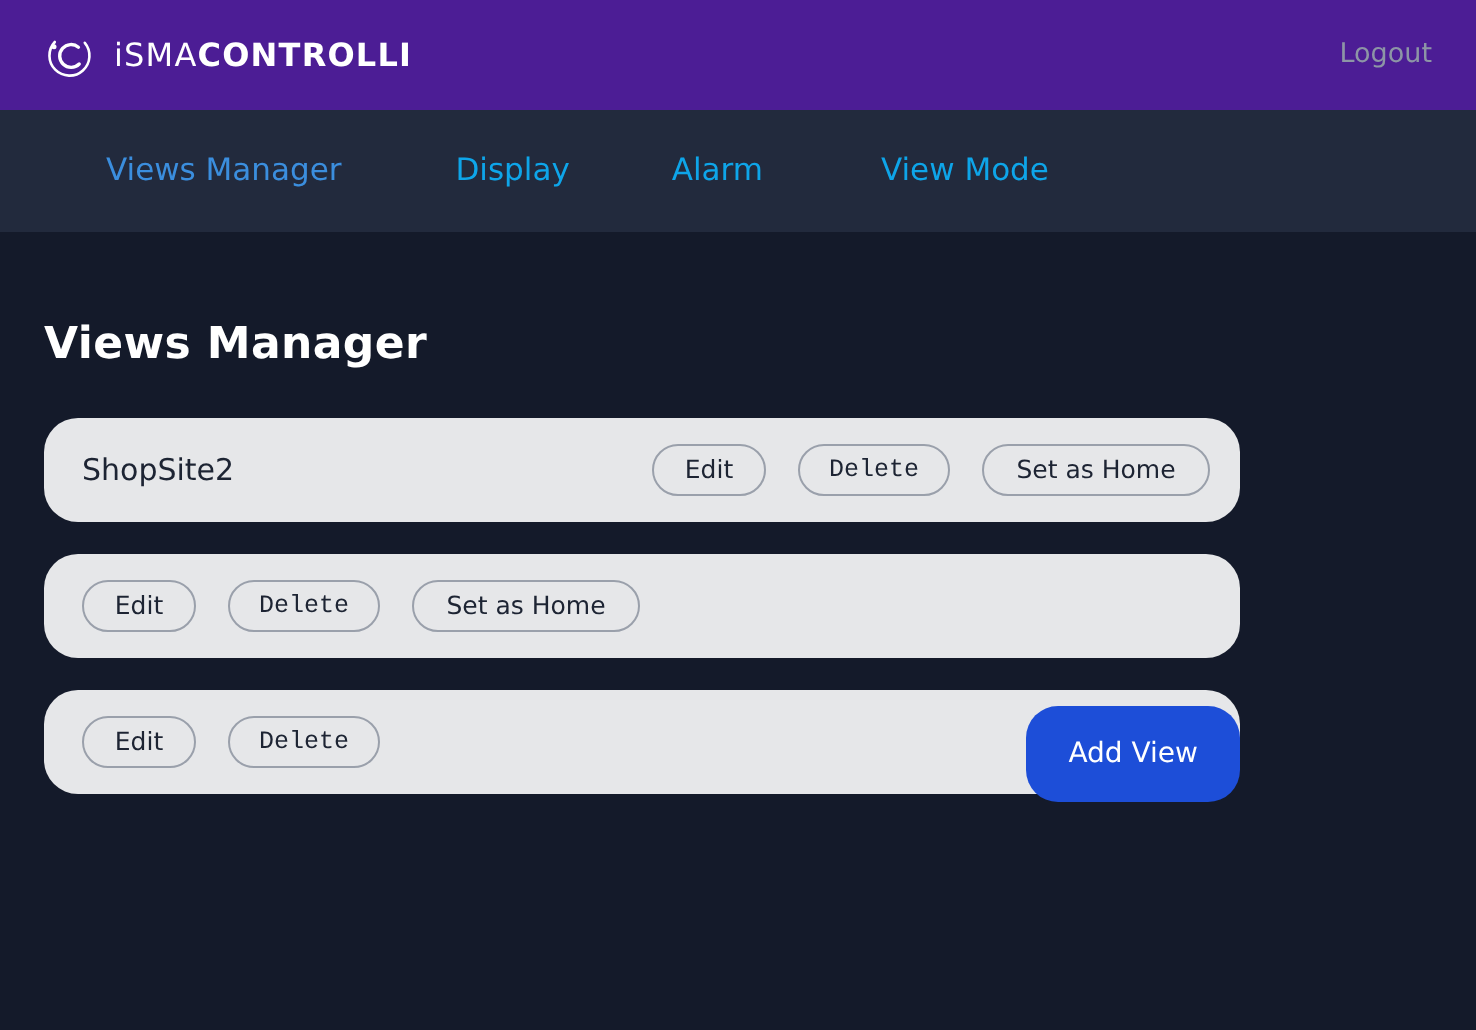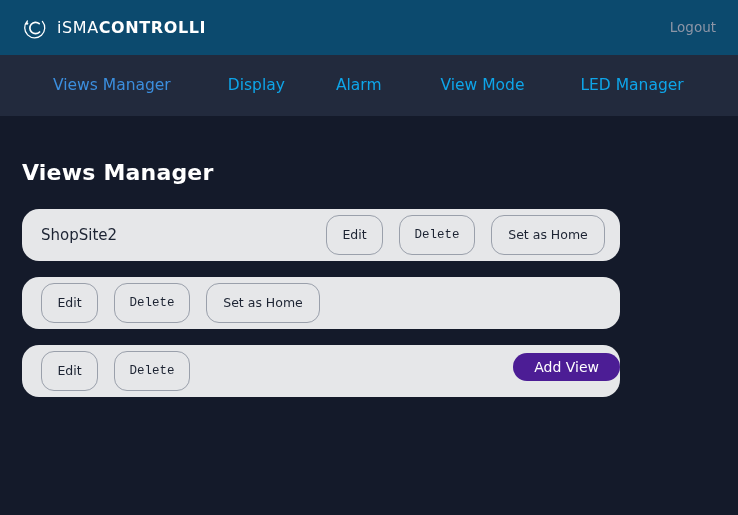--- a/index.html
+++ b/index.html
@@ -22,21 +22,21 @@
     height: 515px;
     position: relative;
     background: #141a2a;
     display: flex;
     flex-direction: column;
   }
 
   
   .header {
     height: 55px;
-    background: #0c4a6e;
+    background: #4c1d95;
     display: flex;
     align-items: center;
     justify-content: space-between;
     padding: 0 22px 0 22px;
     flex: 0 0 auto;
   }
 
   .brand {
     display: flex;
     align-items: center;
@@ -135,21 +135,21 @@
     width: 285px;
   }
 
   .row-actions {
     display: flex;
     align-items: center;
     gap: 16px;
   }
 
   .pill-btn {
-    height: 40px;
+    height: 26px;
     border: 1px solid #9aa0ab;
     border-radius: 13px;
     background: transparent;
     color: #1d2433;
     font-family: "DejaVu Sans", sans-serif;
     font-size: 12.5px;
     line-height: 1;
     cursor: pointer;
     display: inline-flex;
     align-items: center;
@@ -166,25 +166,25 @@
     position: absolute;
     left: 22px;
     right: 22px;
     top: 237px;
     display: flex;
     justify-content: flex-end;
     padding-right: 96px;
   }
 
   .add-view-btn {
-    background: #4c1d95;
+    background: #1d4ed8;
     color: #ffffff;
     border: none;
     border-radius: 16px;
-    height: 28px;
+    height: 48px;
     padding: 0 21px;
     font-family: "DejaVu Sans", sans-serif;
     font-size: 14px;
     line-height: 1;
     cursor: pointer;
     display: inline-flex;
     align-items: center;
     justify-content: center;
     white-space: nowrap;
   }
@@ -210,21 +210,20 @@
 
   <div class="nav">
     <div class="nav-item active">Views Manager</div>
     <div class="nav-sp-1"></div>
     <div class="nav-item">Display</div>
     <div class="nav-sp-2"></div>
     <div class="nav-item">Alarm</div>
     <div class="nav-sp-3"></div>
     <div class="nav-item">View Mode</div>
     <div class="nav-sp-4"></div>
-    <div class="nav-item">LED Manager</div>
   </div>
 
   <div class="main">
     <h1 class="page-title">Views Manager</h1>
 
     <div class="view-list">
 
       <div class="view-row">
         <div class="view-name">ShopSite2</div>
         <div class="row-actions">

